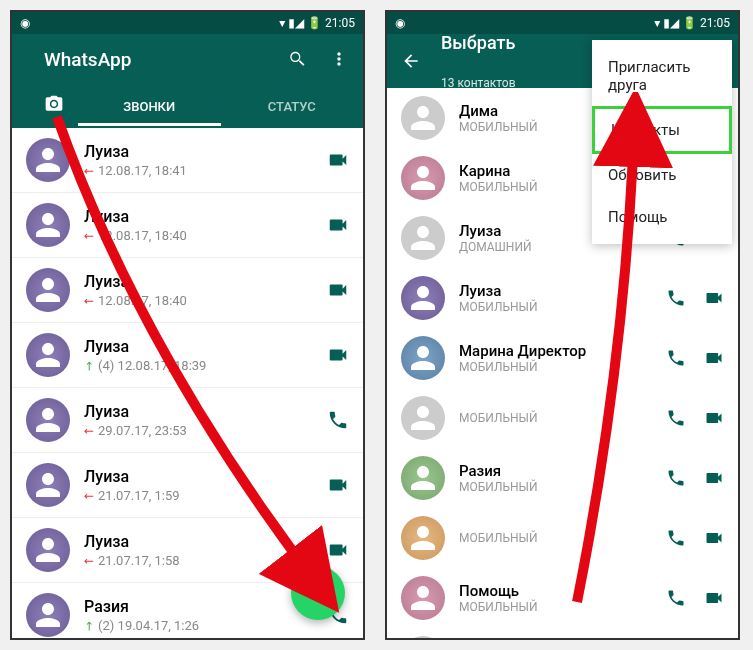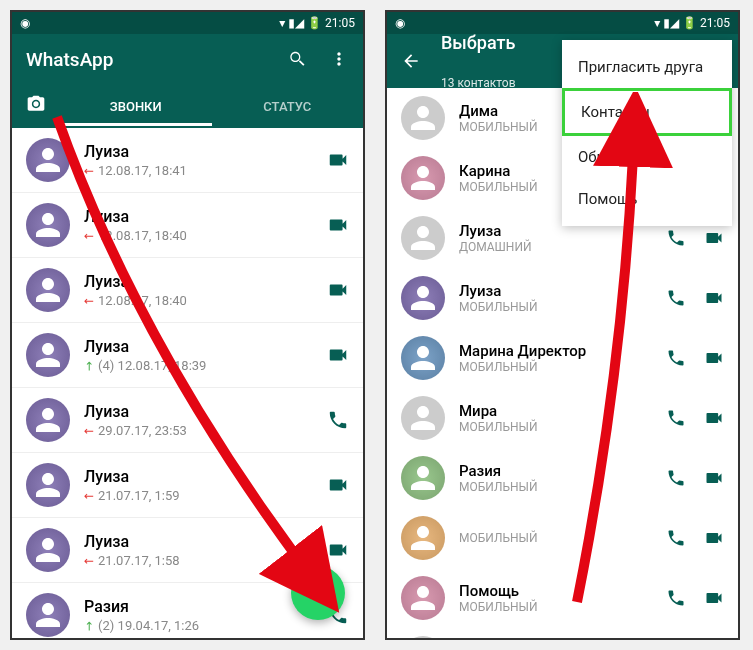--- a/index.html
+++ b/index.html
@@ -1,20 +1,20 @@
 <!DOCTYPE html>
 <html><head>
 <meta charset="utf-8">
 <style>
 * { margin: 0; padding: 0; box-sizing: border-box; font-family: Roboto, Arial, sans-serif; }
 body { background: #f0f0f0; display: flex; gap: 20px; padding: 10px; }
 .phone { width: 355px; height: 630px; border: 2px solid #333; background: #fff; position: relative; overflow: hidden; }
 .status-bar { height: 22px; background: #054d44; color: #fff; display: flex; justify-content: space-between; align-items: center; padding: 0 8px; font-size: 12px; }
 .status-right { display: flex; gap: 3px; align-items: center; }
-.header { background: #075e54; color: #fff; }
+.header { background: #075e54; color: #fff; padding-left: 18px; }
 .header-top { display: flex; align-items: center; padding: 10px 14px; height: 50px; }
 .app-title { font-size: 19px; font-weight: 500; flex: 1; }
 .header-icons { display: flex; gap: 22px; }
 .icon { width: 20px; height: 20px; fill: #fff; }
 .tabs { display: flex; align-items: center; }
 .tab-camera { padding: 10px 14px; }
 .tab { flex: 1; text-align: center; padding: 12px 0; font-size: 13px; font-weight: 500; color: rgba(255,255,255,0.7); position: relative; }
 .tab.active { color: #fff; }
 .tab.active::after { content: ''; position: absolute; bottom: 0; left: 0; right: 0; height: 3px; background: #fff; }
 .badge { display: inline-block; background: rgba(255,255,255,0.85); color: #075e54; border-radius: 50%; width: 16px; height: 16px; font-size: 11px; line-height: 16px; margin-left: 3px; }
@@ -30,21 +30,21 @@
 .call-action { fill: #075e54; width: 22px; height: 22px; }
 .fab { position: absolute; bottom: 18px; right: 18px; width: 54px; height: 54px; border-radius: 50%; background: #25d366; display: flex; align-items: center; justify-content: center; box-shadow: 0 3px 8px rgba(0,0,0,0.3); }
 .arrow-annotation { position: absolute; pointer-events: none; z-index: 50; }
 
 
 .header2 { background: #075e54; color: #fff; display: flex; align-items: center; padding: 8px 14px; height: 54px; }
 .back-arrow { margin-right: 20px; }
 .header2-text { flex: 1; }
 .h2-title { font-size: 18px; font-weight: 500; }
 .h2-sub { font-size: 12px; opacity: 0.85; margin-top: 23px; }
-.menu-popup { position: absolute; top: 28px; right: 6px; background: #fff; box-shadow: 0 2px 10px rgba(0,0,0,0.25); width: 170px; z-index: 40; padding: 6px 0; }
+.menu-popup { position: absolute; top: 28px; right: 6px; background: #fff; box-shadow: 0 2px 10px rgba(0,0,0,0.25); width: 140px; z-index: 40; padding: 6px 0; }
 .menu-item { padding: 12px 16px; font-size: 15px; color: #222; }
 .menu-highlight { border: 3px solid #3bd13b; }
 .contact-list { overflow-y: auto; height: calc(100% - 76px); }
 .contact-item { display: flex; align-items: center; padding: 8px 14px; }
 .contact-info { flex: 1; }
 .contact-name { font-size: 15px; font-weight: 500; color: #000; }
 .contact-sub { font-size: 12px; color: #999; text-transform: uppercase; }
 .contact-actions { display: flex; gap: 18px; }
 .contact-actions svg { fill: #075e54; width: 20px; height: 20px; }
 .av-purple { background: radial-gradient(circle, #8e7fb8, #6a5b94); }
@@ -374,21 +374,20 @@
           </svg>
         </div>
       </div>
       <div class="contact-item">
         <div class="avatar av-gray">
           <svg viewBox="0 0 24 24">
             <use href="#i-person"></use>
           </svg>
         </div>
         <div class="contact-info">
-          <div class="contact-name">Мира</div>
           <div class="contact-sub">МОБИЛЬНЫЙ</div>
         </div>
         <div class="contact-actions">
           <svg viewBox="0 0 24 24">
             <use href="#i-phone"></use>
           </svg>
           <svg viewBox="0 0 24 24">
             <use href="#i-video"></use>
           </svg>
         </div>

